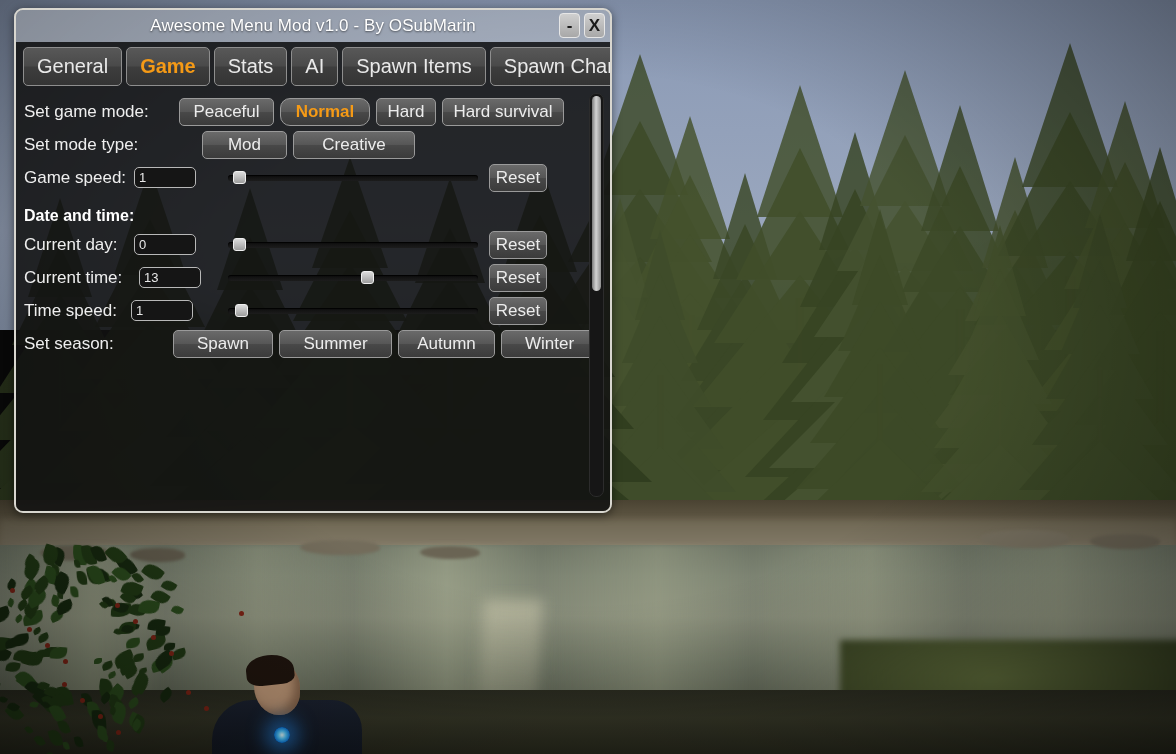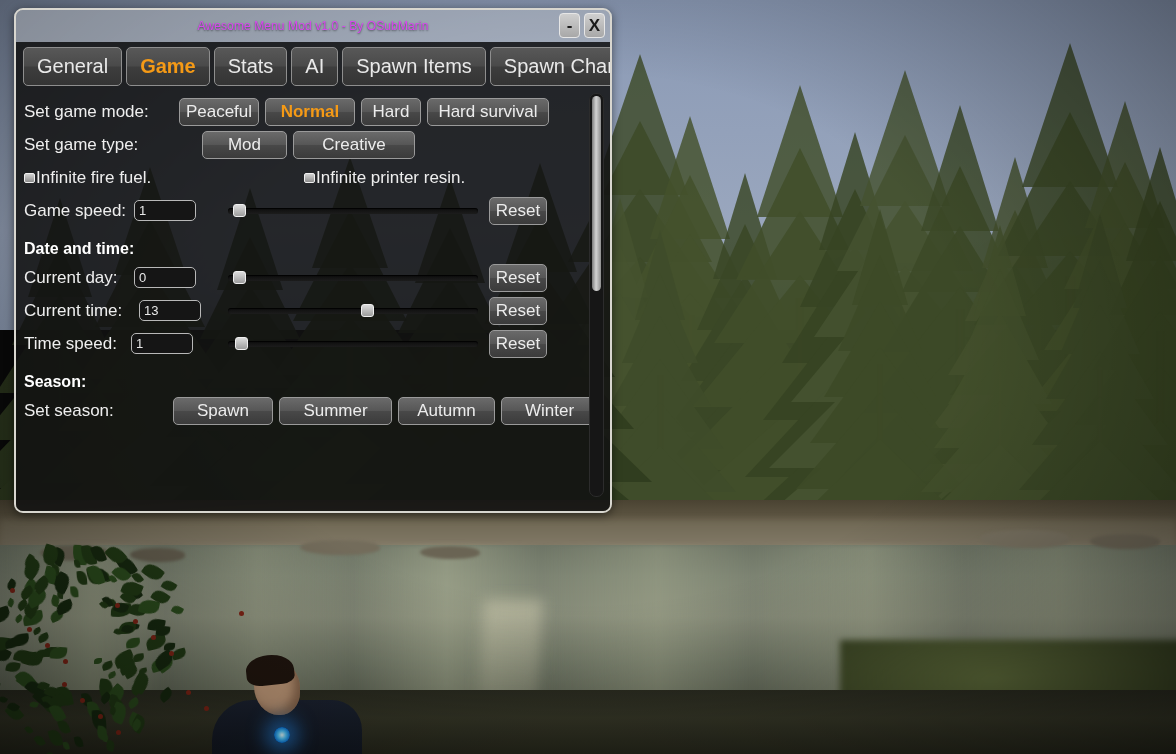--- a/index.html
+++ b/index.html
@@ -116,21 +116,21 @@
     border:2px solid #d8d6cf;border-radius:9px;
     box-sizing:border-box;overflow:hidden;
     box-shadow:0 2px 10px rgba(0,0,0,.5);
   }
   #titlebar{
     position:relative;height:32px;
     background:rgba(196,198,200,.42);
     display:flex;align-items:center;justify-content:center;
   }
   #titlebar .title{
-    color:#d946ef;font-size:12px;letter-spacing:.1px;
+    color:#ffffff;font-size:17px;letter-spacing:.1px;
     text-shadow:0 1px 2px rgba(0,0,0,.55);
   }
   .winbtns{position:absolute;right:5px;top:3px;display:flex;gap:4px;}
   .winbtn{
     width:21px;height:25px;border-radius:4px;
     background:linear-gradient(#cfcfcf,#a8a8a8);
     border:1px solid #e6e6e6;
     color:#1a1a1a;font-size:17px;font-weight:bold;
     display:flex;align-items:center;justify-content:center;
     box-sizing:border-box;line-height:1;
@@ -637,57 +637,47 @@
           <span>Spawn Characters</span>
         </div>
       </div>
 
     <div id="content">
 
 
       <div class="row">
         <div class="lbl" style="width:155px">Set game mode:</div>
         <div style="display:flex;gap:6px" id="gamemode-btns">
-            <div class="btn" style="width: 80px;">
+            <div class="btn" style="width: 95px;">
               <span>Peaceful</span>
             </div>
-            <div class="btn sel" style="width: 90px;">
+            <div class="btn sel" style="width: 90px; border-radius: 10px;">
               <span>Normal</span>
             </div>
             <div class="btn" style="width: 60px;">
               <span>Hard</span>
             </div>
             <div class="btn" style="width: 122px;">
               <span>Hard survival</span>
             </div>
           </div>
       </div>
 
       <div class="row">
-        <div class="lbl" style="width:178px">Set game type:</div>
+        <div class="lbl" style="width:178px">Set mode type:</div>
         <div style="display:flex;gap:6px" id="gametype-btns">
             <div class="btn" style="width: 85px;">
               <span>Mod</span>
             </div>
             <div class="btn" style="width: 122px;">
               <span>Creative</span>
             </div>
           </div>
       </div>
 
-      <div class="row">
-        <div class="chk" style="width:280px">
-          <div class="chkbox"></div>
-          <div class="lbl">Infinite fire fuel.</div>
-        </div>
-        <div class="chk">
-          <div class="chkbox"></div>
-          <div class="lbl">Infinite printer resin.</div>
-        </div>
-      </div>
 
       <div class="row">
         <div class="lbl" style="width:110px">Game speed:</div>
         <div class="txtfield" style="width:62px">1</div>
         <div class="slider" style="width:250px;margin-left:32px">
           <div class="track"></div>
           <div class="knob" style="left: calc(2% - 0.26px);"></div>
         </div>
         <div class="btn" style="margin-left:11px;width:58px">Reset</div>
       </div>
@@ -717,21 +707,20 @@
       <div class="row">
         <div class="lbl" style="width:107px">Time speed:</div>
         <div class="txtfield" style="width:62px">1</div>
         <div class="slider" style="width:250px;margin-left:35px">
           <div class="track"></div>
           <div class="knob" style="left: calc(3% - 0.39px);"></div>
         </div>
         <div class="btn" style="margin-left:11px;width:58px">Reset</div>
       </div>
 
-      <div class="section-head" style="margin-top:14px">Season:</div>
 
 
       <div class="row">
         <div class="lbl" style="width:149px">Set season:</div>
         <div style="display:flex;gap:6px" id="season-btns">
             <div class="btn" style="width: 100px;">
               <span>Spawn</span>
             </div>
             <div class="btn" style="width: 113px;">
               <span>Summer</span>

